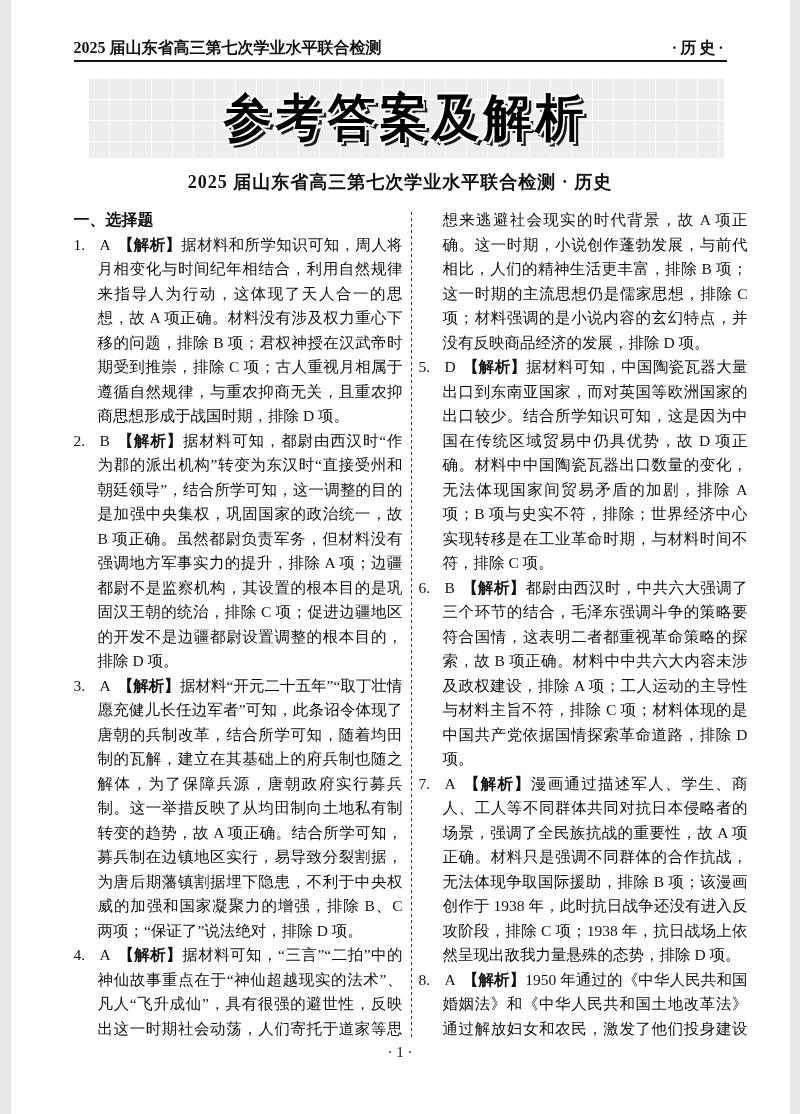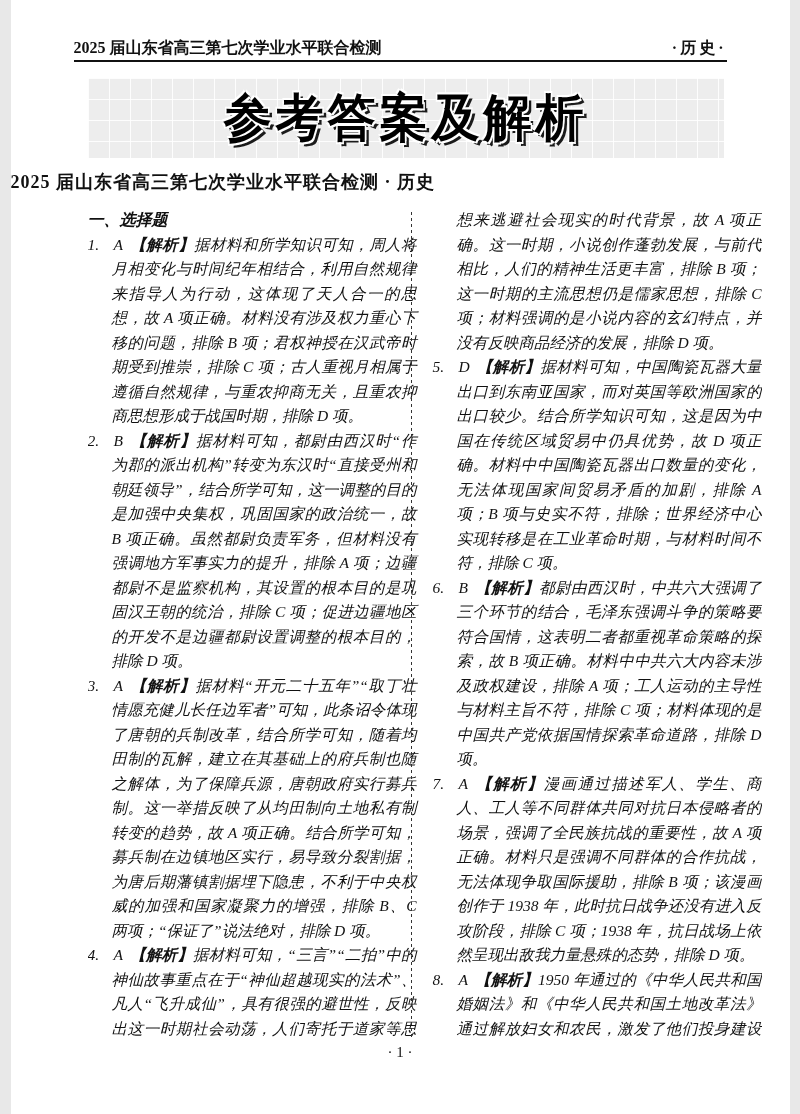--- a/index.html
+++ b/index.html
@@ -54,37 +54,36 @@
       -1.5px -1.5px 0 #fff,
        1.5px -1.5px 0 #fff,
       -1.5px  1.5px 0 #fff,
        1.5px  1.5px 0 #fff,
        4px 4px 0 #1b1b1b;
     white-space: nowrap;
   }
   .subtitle {
     position: absolute;
     left: 0; right: 0; top: 170px;
-    text-align: left;
+    text-align: center;
     font-size: 18px;
     font-weight: bold;
     letter-spacing: 1px;
   }
   .columns {
     position: absolute;
-    left: 77px; top: 208px;
+    left: 63px; top: 208px;
     width: 674px; height: 834px;
     column-count: 2;
     column-gap: 16px;
     column-fill: auto;
     overflow: hidden;
     font-size: 15.5px;
     line-height: 24.5px;
     text-align: justify;
-    font-style: italic;
   }
   .col-divider {
     position: absolute;
     left: 400px; top: 212px;
     width: 1px; height: 826px;
     background-image: repeating-linear-gradient(to bottom, #333 0px, #333 3px, transparent 3px, transparent 6px);
   }
   .section-title {
     font-weight: bold;
     font-size: 16px;

